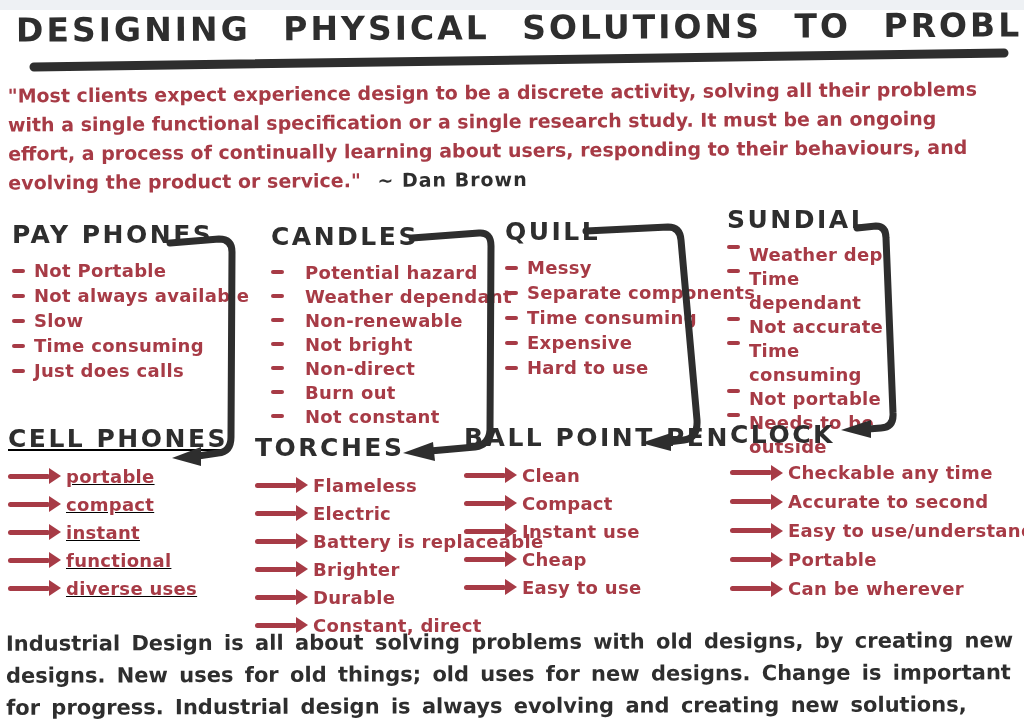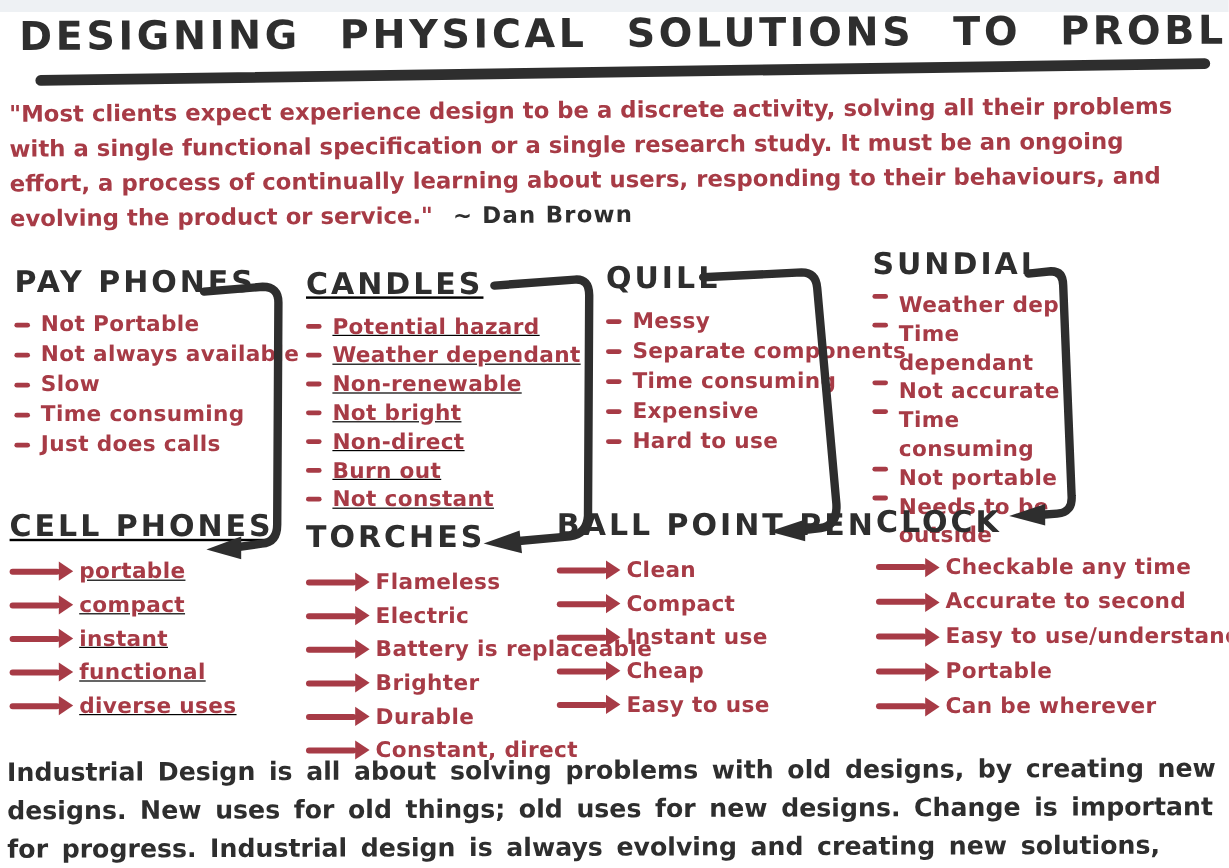--- a/index.html
+++ b/index.html
@@ -52,21 +52,21 @@
     content:"";position:absolute;right:-11px;top:-5.5px;
     border-left:12px solid #a73b46;
     border-top:8px solid transparent;border-bottom:8px solid transparent;
   }
   
   #sec-sundial-old{width:168px;}
   #sec-sundial-old .row{height:auto;min-height:24px;white-space:normal;}
   #sec-sundial-old .row .txt{line-height:24px;}
   #sec-sundial-old .dash{margin-top:2px;align-self:flex-start;}
   #sec-sundial-old .row{align-items:flex-start;}
-  #sec-candles-old .row{height:24px;}
+  #sec-candles-old .row{height:24px;gap:12px;}
   #sec-clock-new .row{height:29px;}
 
   
   .footer{
     position:absolute;left:6px;top:626px;width:1014px;
     font-size:21px;font-weight:bold;color:#2e2e2e;line-height:32px;
     transform:rotate(-0.2deg);
   }
   .footer .fline{white-space:nowrap;word-spacing:4px;}
 
@@ -134,21 +134,21 @@
         <span class="arrow"></span>
         <span class="txt">functional</span>
       </div>
       <div class="row">
         <span class="arrow"></span>
         <span class="txt">diverse uses</span>
       </div>
     </div>
 </div>
 
-<div class="sec" id="sec-candles-old" style="left:255px;top:222px;text-decoration:underline;">
+<div class="sec" id="sec-candles-old" style="left:271px;top:222px;">
   <div class="h-old">CANDLES</div>
   <div class="cons">
       <div class="row">
         <span class="dash"></span>
         <span class="txt">Potential hazard</span>
       </div>
       <div class="row">
         <span class="dash"></span>
         <span class="txt">Weather dependant</span>
       </div>

